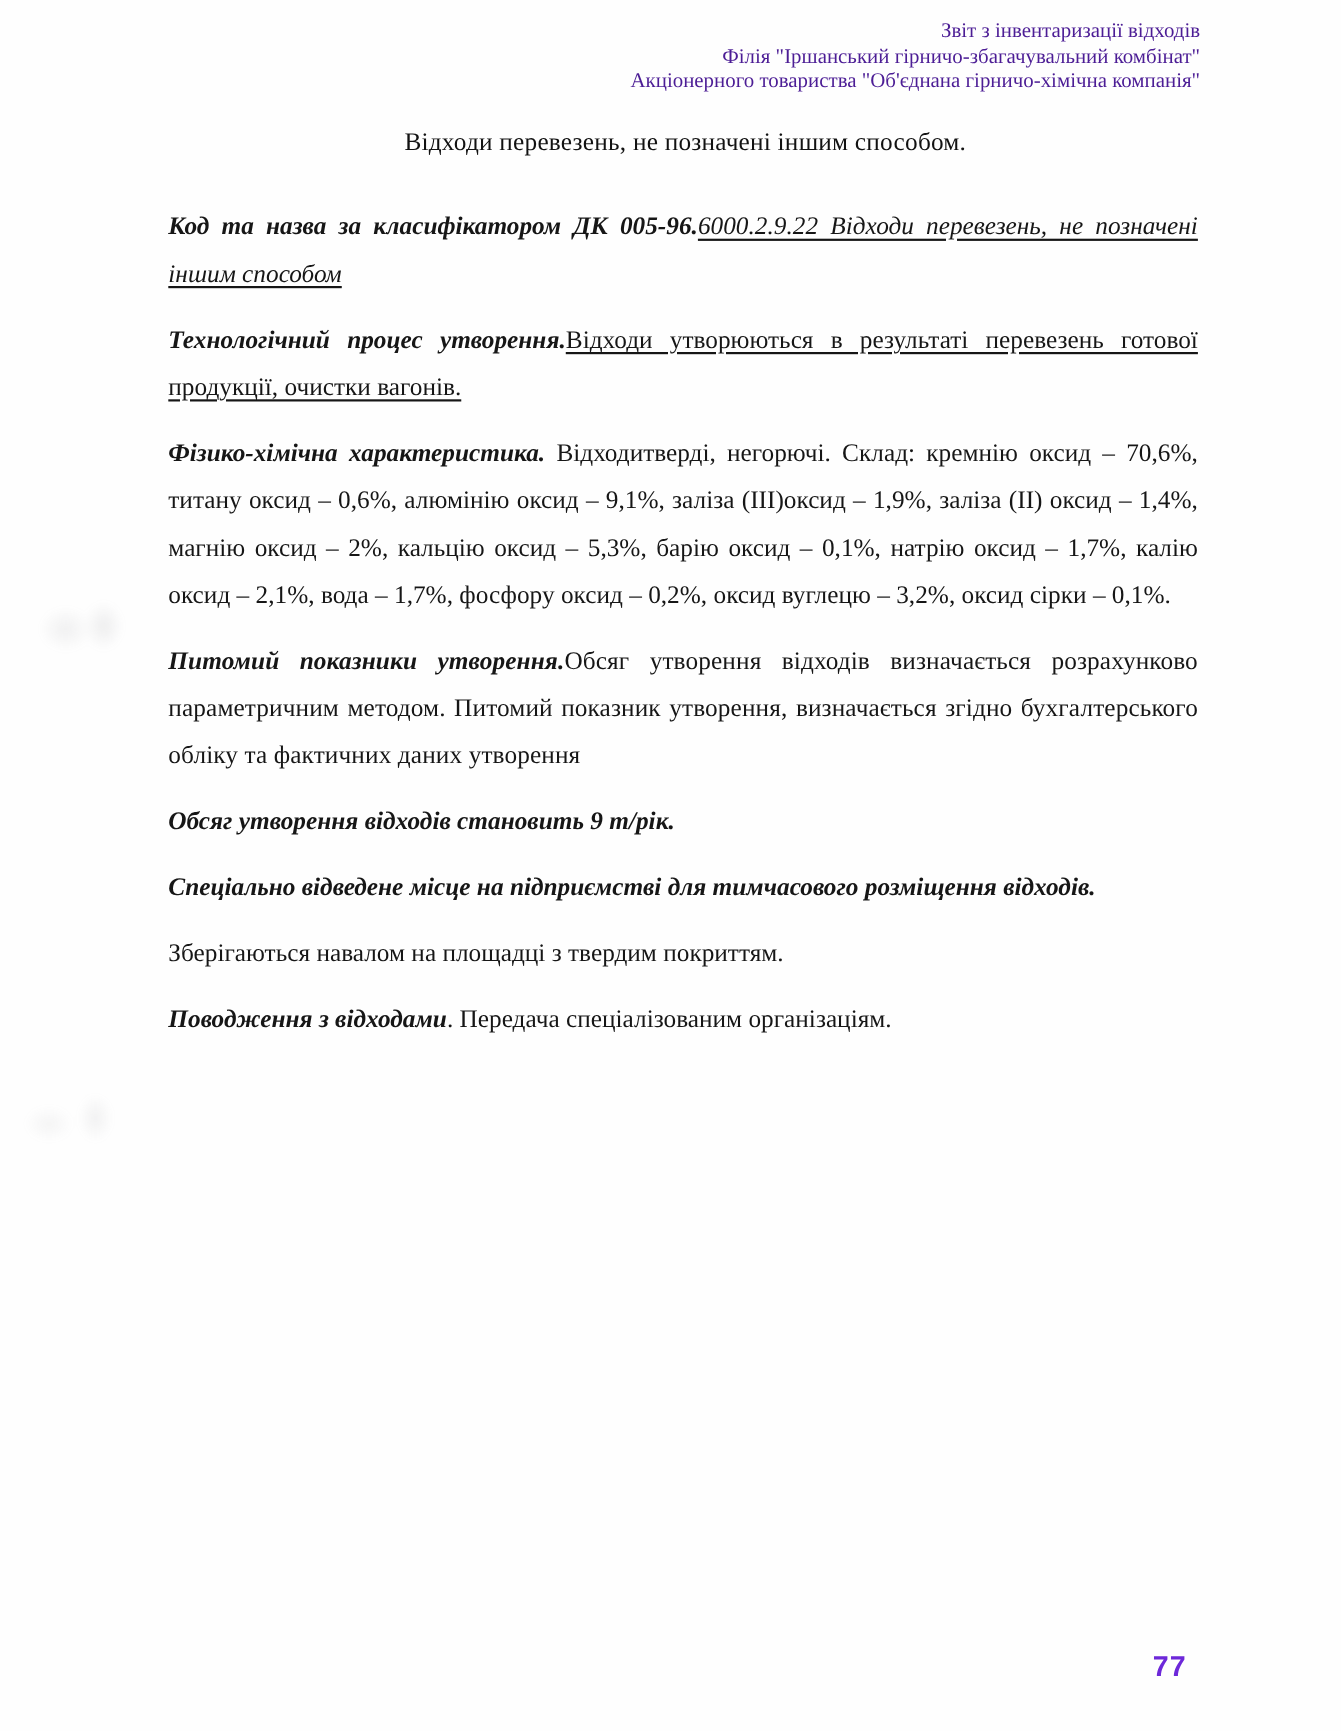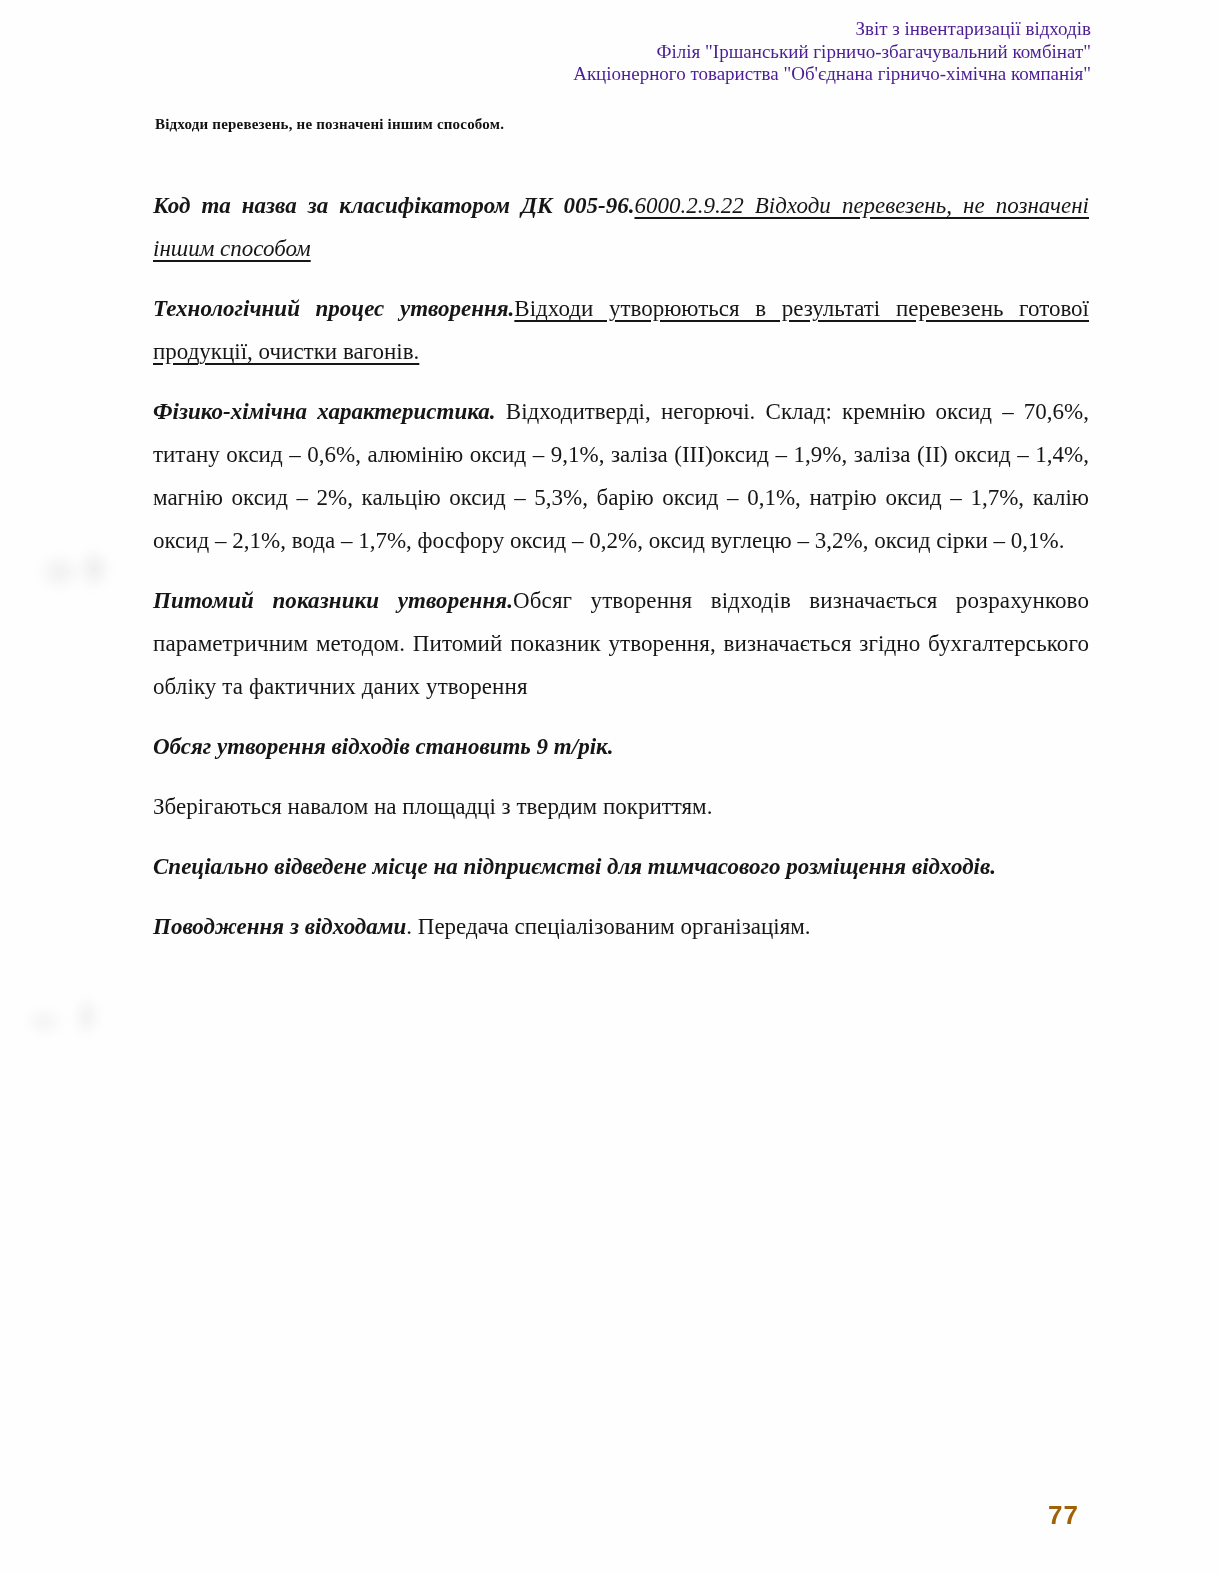--- a/index.html
+++ b/index.html
@@ -36,22 +36,23 @@
     font-style: italic;
     font-size: 16.5px;
     letter-spacing: 0.2px;
   }
   
   .doc-title {
     position: absolute;
     top: 116px;
     left: 155px;
     right: 128px;
-    font-size: 15px;
-    font-weight: bold;
+    text-align: center;
+    font-size: 23px;
+    font-weight: normal;
     letter-spacing: 0.2px;
     color: #121212;
   }
   
   .doc-body {
     position: absolute;
     top: 184px;
     left: 153px;
     right: 130px;
   }
@@ -92,21 +93,21 @@
   }
   
   .page-number {
     position: absolute;
     left: 1048px;
     top: 1500px;
     font-family: "Liberation Sans", "DejaVu Sans", sans-serif;
     font-size: 26px;
     font-weight: 600;
     letter-spacing: 1px;
-    color: #a16207;
+    color: #6d28d9;
   }
 </style>
 </head>
 <body>
 
 <div class="page">
 
   <div class="doc-header">
     <div class="hline">Звіт з інвентаризації відходів</div>
     <div class="hline">Філія "Іршанський гірничо-збагачувальний комбінат"</div>
@@ -120,23 +121,23 @@
     <p><span class="lead-bi">Код та назва за класифікатором ДК 005-96.</span><span class="seg-italic seg-underline">6000.2.9.22  Відходи перевезень, не позначені іншим способом</span></p>
 
     <p><span class="lead-bi">Технологічний процес утворення.</span><span class="seg-underline">Відходи утворюються в результаті перевезень готової продукції, очистки вагонів.</span></p>
 
     <p><span class="lead-bi">Фізико-хімічна характеристика.</span><span> Відходитверді, негорючі. Склад: кремнію оксид – 70,6%, титану оксид – 0,6%, алюмінію оксид – 9,1%, заліза (ІІІ)оксид – 1,9%, заліза (ІІ) оксид – 1,4%, магнію оксид – 2%, кальцію оксид – 5,3%, барію оксид – 0,1%, натрію оксид – 1,7%, калію оксид – 2,1%, вода – 1,7%, фосфору оксид – 0,2%, оксид вуглецю – 3,2%, оксид сірки – 0,1%.</span></p>
 
     <p class="gap-wide"><span class="lead-bi">Питомий показники утворення.</span><span>Обсяг утворення відходів визначається розрахунково параметричним методом. Питомий показник утворення, визначається згідно бухгалтерського обліку та фактичних даних утворення</span></p>
 
     <p class="single"><span class="lead-bi">Обсяг утворення відходів становить 9  т/рік.</span></p>
 
+    <p class="single"><span class="lead-bi">Спеціально відведене місце на підприємстві для тимчасового розміщення відходів.</span></p>
+
     <p class="single"><span>Зберігаються навалом на площадці з твердим покриттям.</span></p>
-
-    <p class="single"><span class="lead-bi">Спеціально відведене місце на підприємстві для тимчасового розміщення відходів.</span></p>
 
     <p class="single"><span class="lead-bi">Поводження з відходами</span><span>. Передача спеціалізованим організаціям.</span></p>
 
   </div>
 
   <div class="artifact artifact-1"></div>
   <div class="artifact artifact-2"></div>
 
   <div class="page-number">77</div>
 

